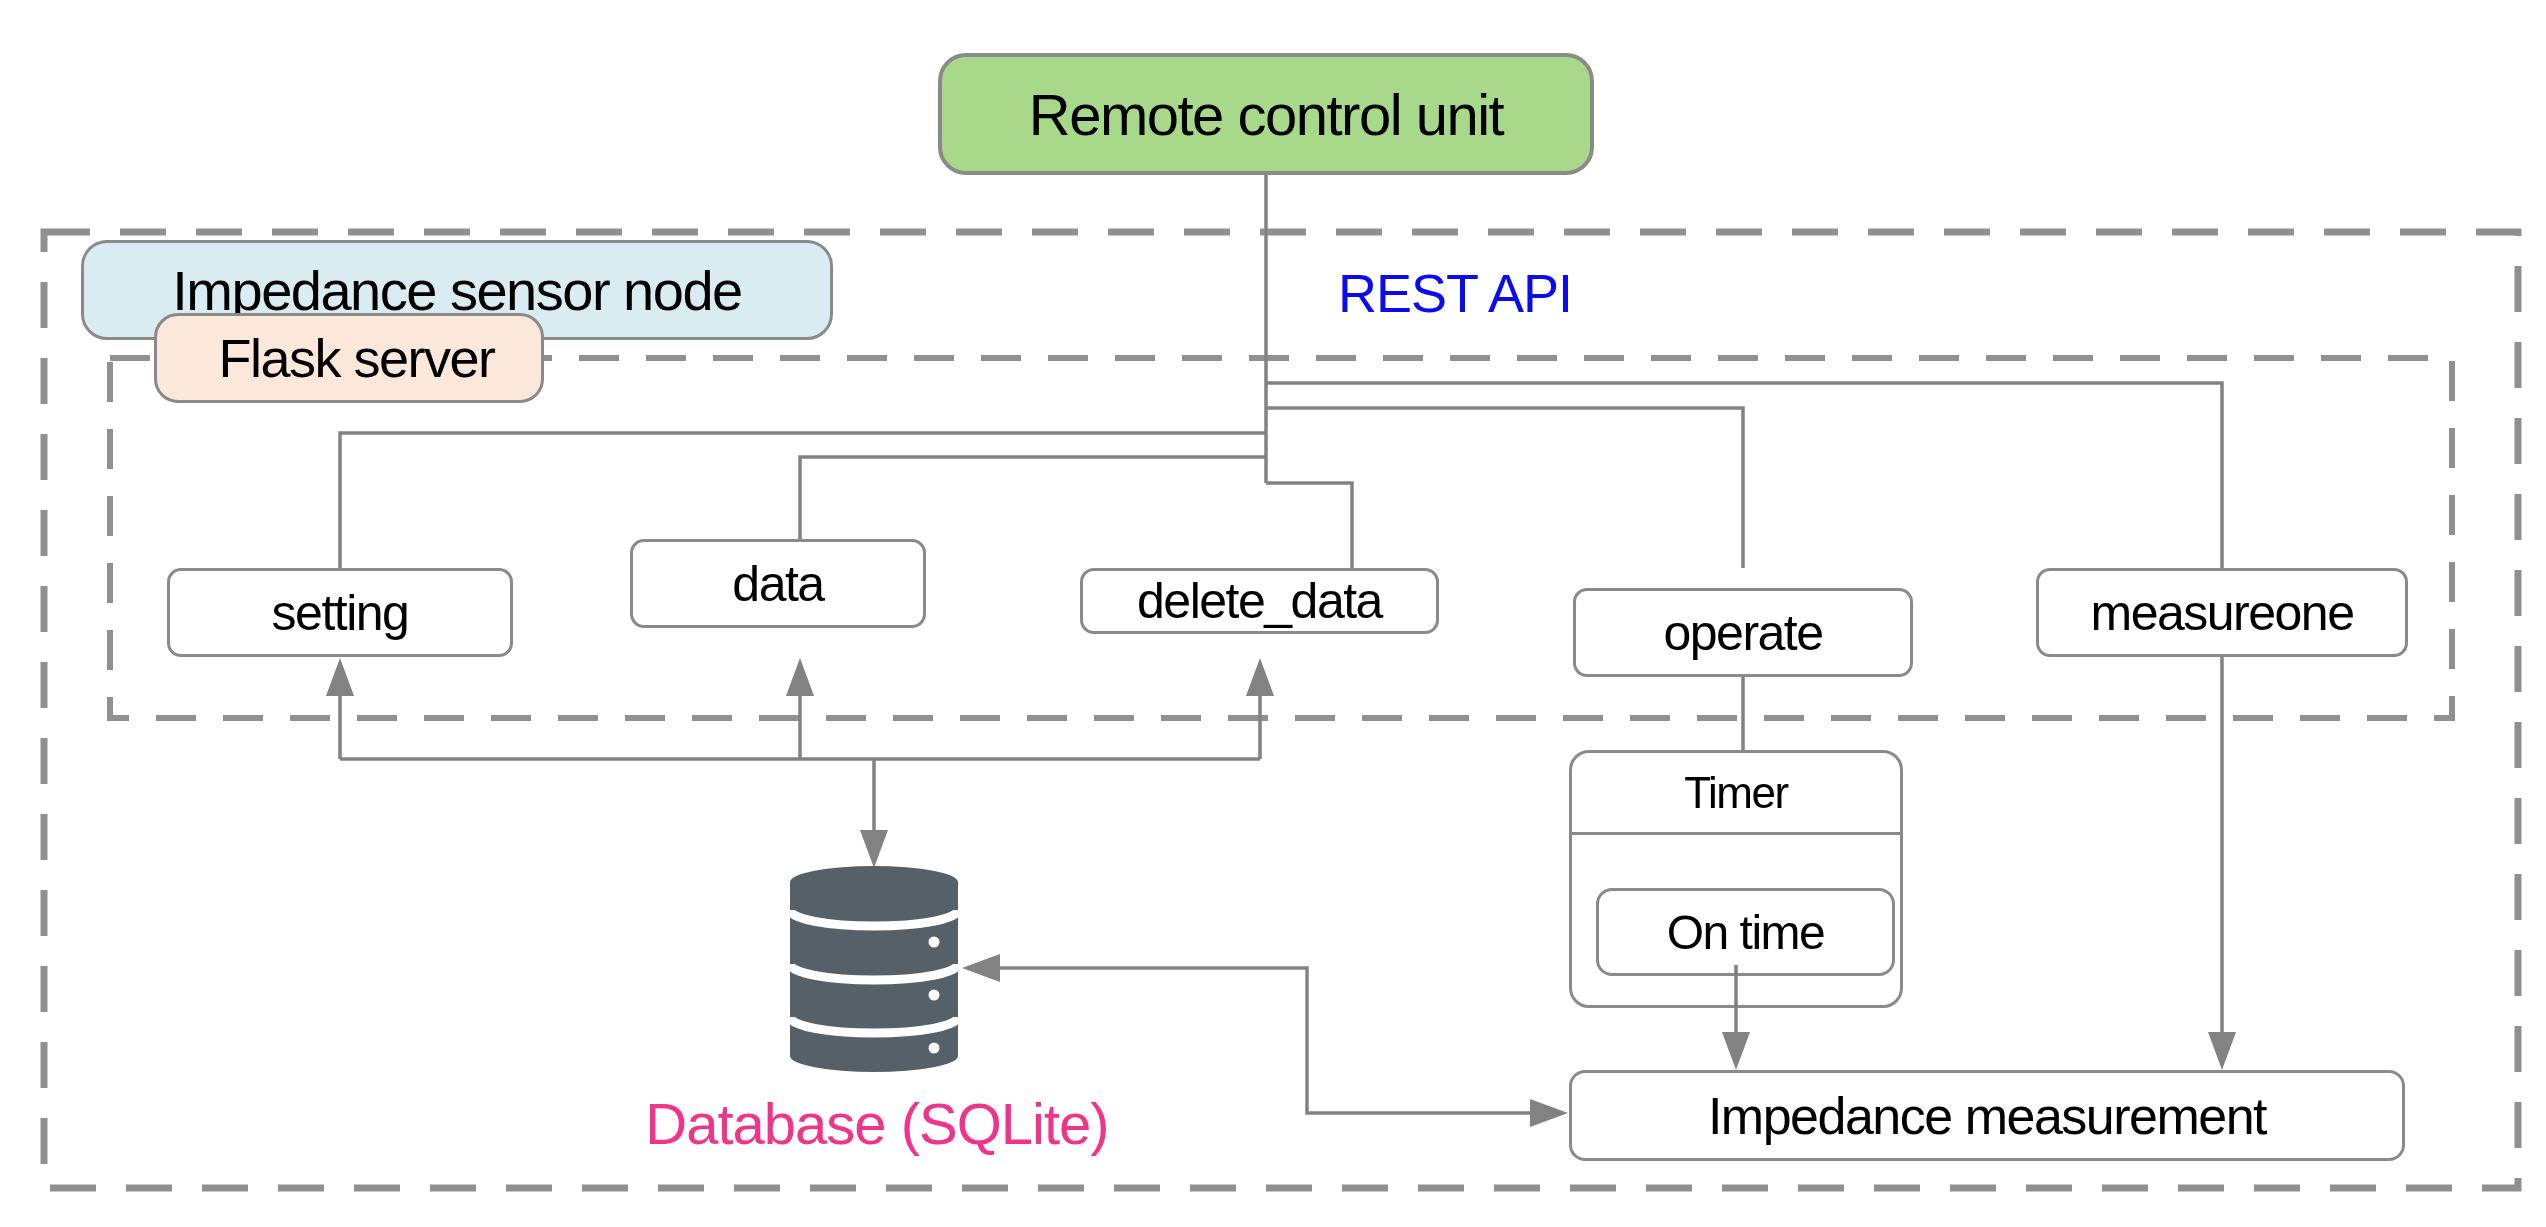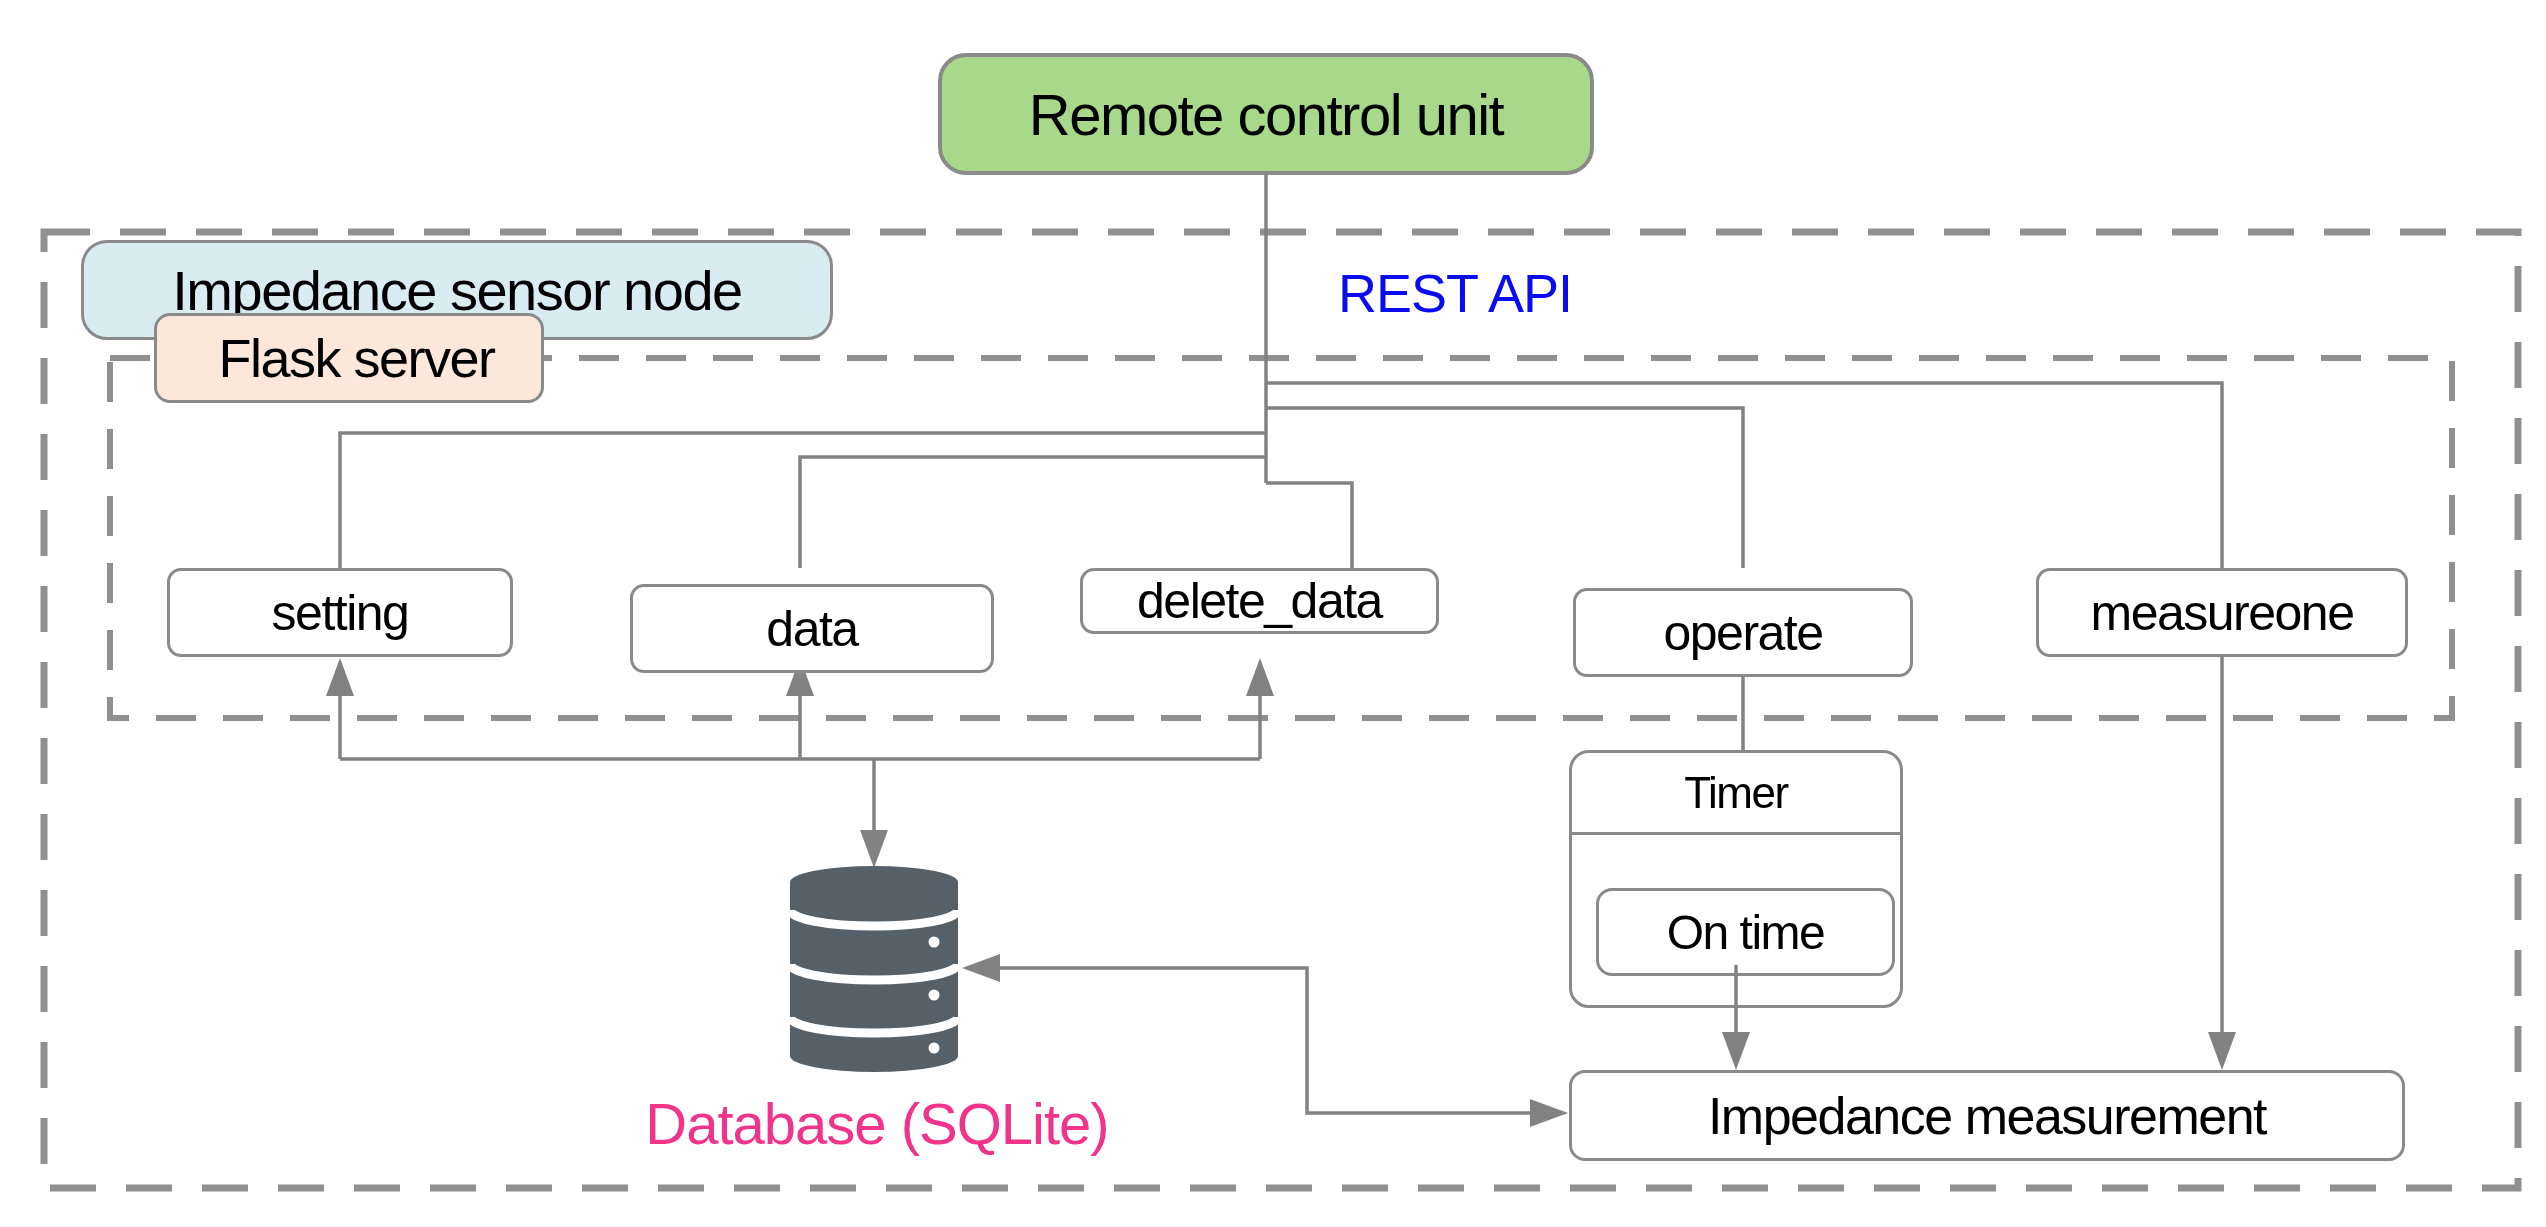--- a/index.html
+++ b/index.html
@@ -10,21 +10,21 @@
   .layer{position:absolute;left:0;top:0;z-index:1;}
   .layer-top{position:absolute;left:0;top:0;z-index:4;pointer-events:none;}
   .node{
     position:absolute;box-sizing:border-box;display:flex;align-items:center;justify-content:center;
     background:#ffffff;border:3px solid #8a8a8a;border-radius:14px;z-index:2;
     letter-spacing:-1.5px;white-space:nowrap;
   }
   .node.colored{z-index:3;}
   .remote{background:#a8d98a;border:4px solid #8a8a8a;border-radius:28px;font-size:58px;}
   .sensor-label{background:#d8ecf2;border-radius:26px;font-size:56px;}
-  .flask-label{background:#fbe8da;border-radius:16px;font-size:54px;padding-left:15px;}
+  .flask-label{background:#fbe8da;border-radius:24px;font-size:54px;padding-left:15px;}
   .endpoint{font-size:50px;text-align:right;}
   .floating-label{position:absolute;z-index:3;letter-spacing:-1px;white-space:nowrap;text-align:right;}
   .rest-api{font-size:54px;color:#0b0bef;}
   .db-label{font-size:58px;color:#f0348a;text-align:center;width:640px;}
   .timer-box{
     position:absolute;box-sizing:border-box;background:#ffffff;border:3px solid #8a8a8a;
     border-radius:20px;z-index:2;
   }
   .timer-head{
     box-sizing:border-box;height:82px;border-bottom:3px solid #8a8a8a;
@@ -77,21 +77,21 @@
 
   <div class="node colored remote" style="left:938px;top:53px;width:656px;height:122px;">Remote control unit</div>
 
   <div class="node colored sensor-label" style="left:81px;top:196px;width:752px;height:100px;margin-top:44px;">Impedance sensor node</div>
 
   <div class="node colored flask-label" style="left:154px;top:313px;width:390px;height:90px;">Flask server</div>
 
   <div class="floating-label rest-api" style="left:1338px;top:262px;">REST API</div>
 
   <div class="node endpoint" style="left:167px;top:568px;width:346px;height:89px;">setting</div>
-  <div class="node endpoint" style="left:630px;top:584px;width:364px;height:89px;">data</div>
+  <div class="node endpoint" style="left:630px;top:539px;width:296px;height:89px;">data</div>
   <div class="node endpoint" style="left:1080px;top:568px;width:359px;height:66px;">delete_data</div>
   <div class="node endpoint" style="left:1573px;top:588px;width:340px;height:89px;">operate</div>
   <div class="node endpoint" style="left:2036px;top:568px;width:372px;height:89px;">measureone</div>
 
   <div class="timer-box" style="left:1569px;top:750px;width:334px;height:258px;">
     <div class="timer-head">Timer</div>
     <div class="node ontime" style="left:24px;top:135px;width:299px;height:88px;text-align:center;">On time</div>
   </div>
 
   <div class="node impedance" style="left:1569px;top:1070px;width:836px;height:91px;">Impedance measurement</div>

